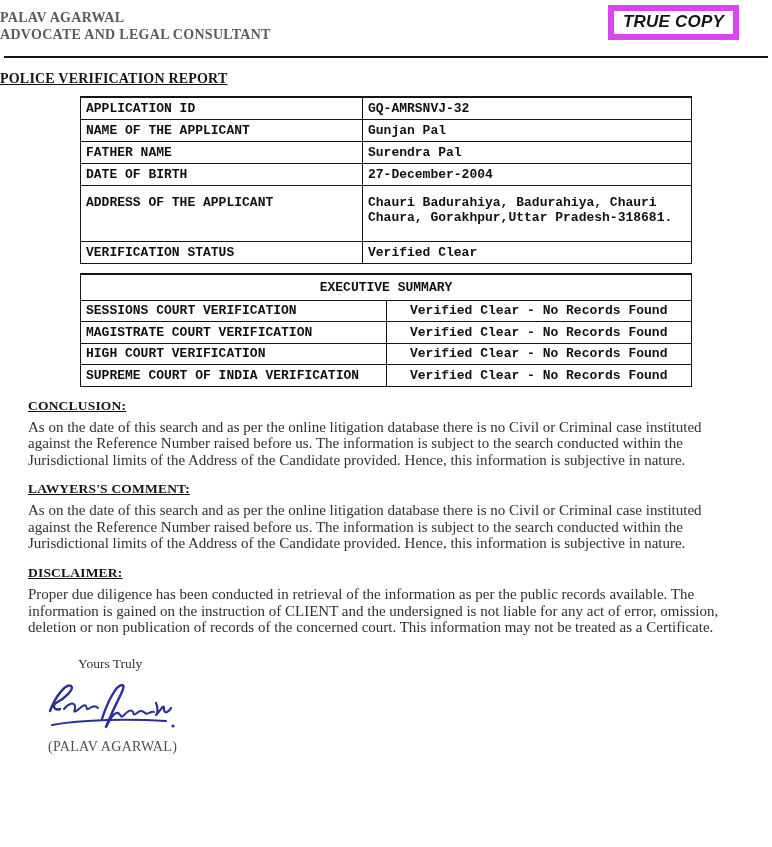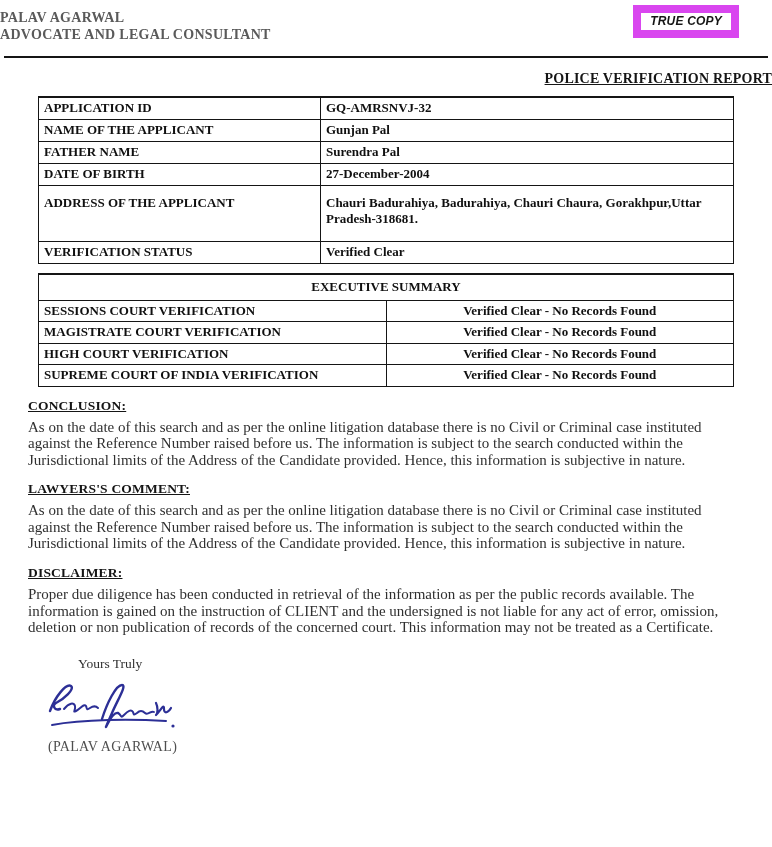--- a/index.html
+++ b/index.html
@@ -8,35 +8,35 @@
     font-family:"Liberation Serif", serif;color:#303030;
     -webkit-font-smoothing:antialiased;
   }
   
   .letterhead{position:relative;text-align:left;padding-top:9px;}
   .letterhead .lh-line{
     font-weight:bold;font-size:14px;line-height:17px;color:#5a5a5a;letter-spacing:.3px;
   }
   .stamp{
     position:absolute;top:5px;right:33px;
-    border:8px solid #d946ef;padding:1px 9px 2px 9px;background:#fff;
+    border:6px solid #d946ef;padding:1px 9px 2px 9px;background:#fff;
     font-family:"Liberation Sans", sans-serif;font-weight:bold;font-style:italic;
-    font-size:12px;color:#151515;letter-spacing:.2px;
+    font-size:17px;color:#151515;letter-spacing:.2px;
   }
   .head-rule{border:none;border-top:2.5px solid #151515;margin:13px 4px 0 4px;}
 
   
   .report-title{
-    text-align:right;margin-top:13px;
+    text-align:left;margin-top:13px;
     font-weight:bold;font-size:14px;color:#151515;
     text-decoration:underline;letter-spacing:.2px;
   }
 
   
-  table{border-collapse:collapse;width:696px;margin:9px auto 0 auto;table-layout:fixed;}
+  table{border-collapse:collapse;width:612px;margin:9px auto 0 auto;table-layout:fixed;font-family:Liberation Mono, monospace;}
   td,th{
     border:1.6px solid #151515;padding:2px 5px;vertical-align:middle;
     font-size:13px;color:#101010;font-weight:bold;overflow:hidden;
   }
   table, tr:first-child td, tr:first-child th{border-top-width:2.5px;}
   td.lbl{width:271px;}
   td.val{text-align:left;}
   tr.r-std{height:22px;}
   tr.r-addr{height:56px;}
   tr.r-addr td{vertical-align:top;padding-top:9px;}

